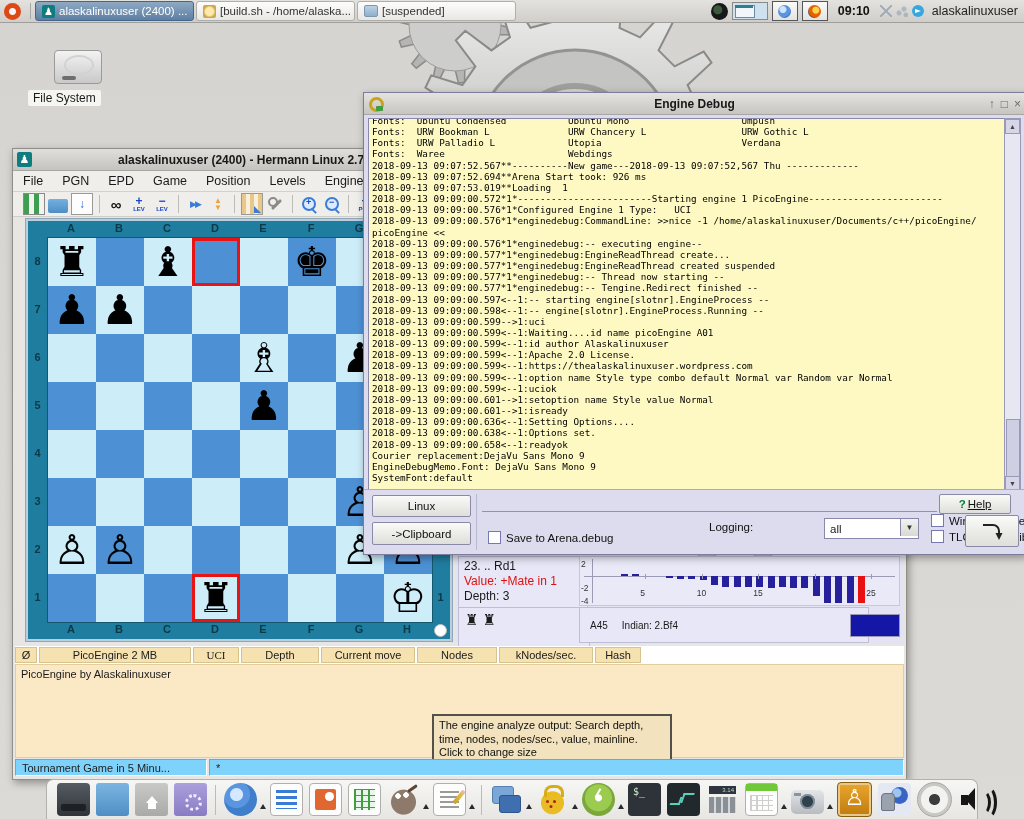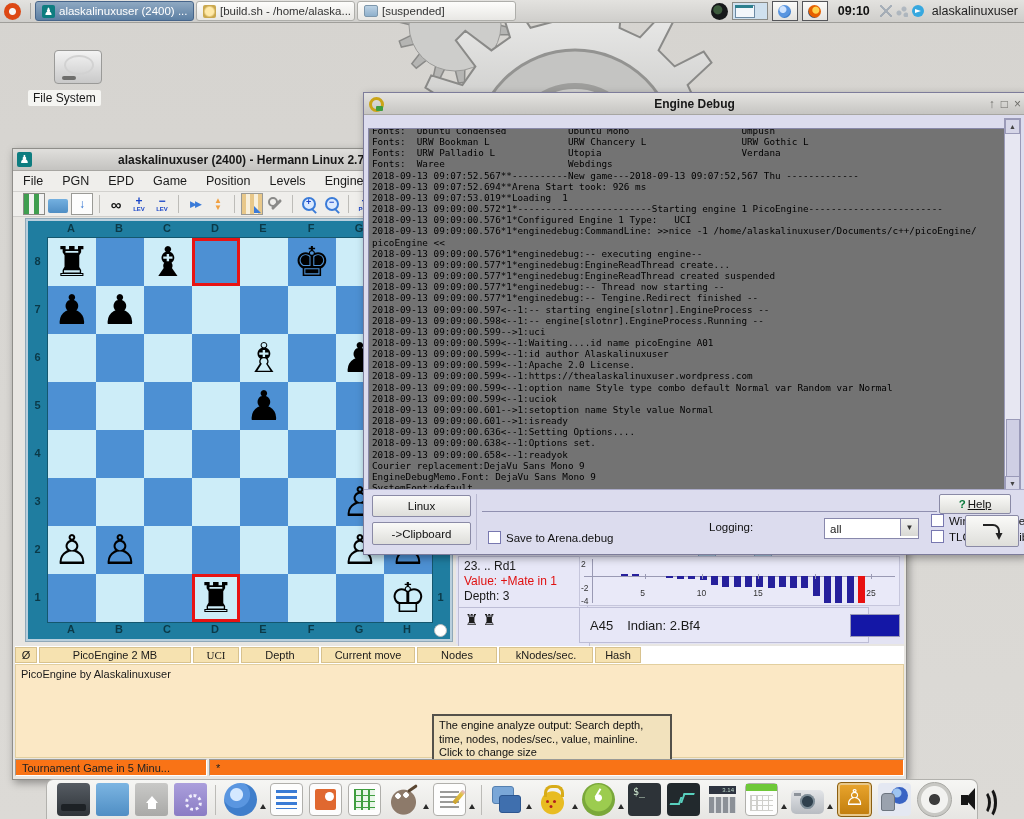--- a/index.html
+++ b/index.html
@@ -104,50 +104,50 @@
   .coordF{position:absolute;width:48px;text-align:center;font-size:11px;font-weight:bold;color:#0b3947}
   .coordR{position:absolute;height:48px;line-height:48px;width:19px;text-align:center;font-size:11px;font-weight:bold;color:#0b3947}
   #move-dot{position:absolute;right:3px;bottom:2px;width:11px;height:11px;border-radius:50%;background:#fff;border:1px solid #c0c0c0}
 
   
   #analysis{left:455px;top:552px;width:448px;height:90px;background:#e3e3f3;z-index:11;border-top:1px solid #fff}
   .panelbox{position:absolute;border:1px solid #bdbdd6;background:#e7e7f7}
   #an-info{left:2px;top:2px;width:118px;height:48px;padding:2px 5px;font-size:12px;line-height:15px}
   #an-value{color:#e01010}
   #an-captured{left:2px;top:53px;width:118px;height:34px;font-size:15px;padding:3px 6px;color:#1c1c1c}
-  #an-open{left:123px;top:53px;width:268px;height:34px;display:flex;align-items:center;gap:14px;padding:0 10px;font-size:13px}
+  #an-open{left:123px;top:53px;width:268px;height:34px;display:flex;align-items:center;gap:14px;padding:0 10px;font-size:10px}
   #an-progress{left:394px;top:60px;width:48px;height:21px;background:#1417a6;border:1px solid #9a9ab8}
   #chart{left:123px;top:2px;width:319px;height:48px;background:#e9e9f8;border:1px solid #c6c6dc;overflow:hidden}
   .bar{position:absolute;width:7px}
   .xtick{position:absolute;font-size:8.5px;color:#333;top:31px}
   .ytick{position:absolute;font-size:8.5px;color:#333;left:1px}
   #zero-line{position:absolute;left:4px;right:4px;top:19px;height:1px;background:#9a9ab4}
   #yaxis{position:absolute;left:12px;top:2px;bottom:2px;width:1px;background:#9a9ab4}
   .splitter{position:absolute;width:16px;height:6px;border-radius:3px 3px 0 0;background:#aecbe4;border:1px solid #86a8c4;top:-4px}
 
   
   #etable{left:14px;top:645px;width:889px;height:112px;z-index:11;background:#fff}
   #ehead{display:flex;gap:2px;background:#fff;padding:1px 0;height:16px}
   .ehcell{background:#f6e2b0;border:1px solid #d8c28e;font-size:11px;display:flex;align-items:center;justify-content:center;color:#1a1a1a}
   #ebody{position:absolute;left:0;top:18px;right:0;bottom:0;background:#fbe8c5;border:1px solid #e2cf9f;
          font-size:11px;padding:3px 5px;color:#1a1a1a}
   #tooltip{position:absolute;left:416px;top:49px;width:226px;background:#f2e2bd;border:2px solid #54514a;
            font-size:11px;line-height:13.5px;padding:3px 5px;color:#111}
   #arena-status{position:absolute;left:2px;top:610px;right:2px;height:17px;display:flex;gap:2px;z-index:11}
-  .scell{border:1px solid;border-color:#9a9a96 #fff #fff #9a9a96;background:#f97316;font-size:11px;
+  .scell{border:1px solid;border-color:#9a9a96 #fff #fff #9a9a96;background:#7dd3fc;font-size:11px;
          display:flex;align-items:center;padding:0 6px;color:#222}
 
   
   #edbg{left:363px;top:92px;width:661px;height:461px;z-index:20;background:#dcdcee;border:1px solid #7d7c9a}
   #edbg .titlebar{background:linear-gradient(#e4e3e0,#c6c5c2)}
   #edbg-title{position:absolute;left:0;right:0;text-align:center}
   #edbg-icon{width:15px;height:15px;position:relative;z-index:2}
   #edbg-icon::before{content:"";position:absolute;left:1px;top:1px;width:9px;height:9px;border-radius:50%;border:3px solid #caa418}
   #edbg-icon::after{content:"";position:absolute;right:0;bottom:0;width:7px;height:5px;background:#3f9e3f;border-radius:1px}
-  #edbg-log{position:absolute;left:4px;top:35px;width:637px;height:372px;background:#737373;border:1px solid #8888a8;
+  #edbg-log{position:absolute;left:4px;top:25px;width:637px;height:372px;background:#fef9c3;border:1px solid #8888a8;
             overflow:hidden;font-family:"DejaVu Sans Mono",monospace;font-size:9.3px;line-height:11.15px;
             white-space:pre;color:#000;padding-left:3px}
   #edbg-log .logline{margin:0}
   #edbg-scroll{position:absolute;right:4px;top:25px;width:15px;height:372px;background:#e7e7f2;border:1px solid #9a9ab8}
   .sbtn{position:absolute;left:0;width:13px;height:13px;background:#d6d6e8;border:1px solid #9a9ab8;
         font-size:7px;text-align:center;line-height:13px;color:#444}
   #edbg-thumb{position:absolute;left:1px;top:300px;width:12px;height:60px;background:#cfcfe4;border:1px solid #9a9ab8}
   #edbg-bottom{position:absolute;left:0;bottom:0;width:100%;height:64px;background:#dcdcee;border-top:1px solid #aaaac8}
   .btn{position:absolute;background:linear-gradient(#fafaf8,#dededa);border:1px solid #8a8aa6;border-radius:2px;
        font-size:11.5px;display:flex;align-items:center;justify-content:center;color:#111}

